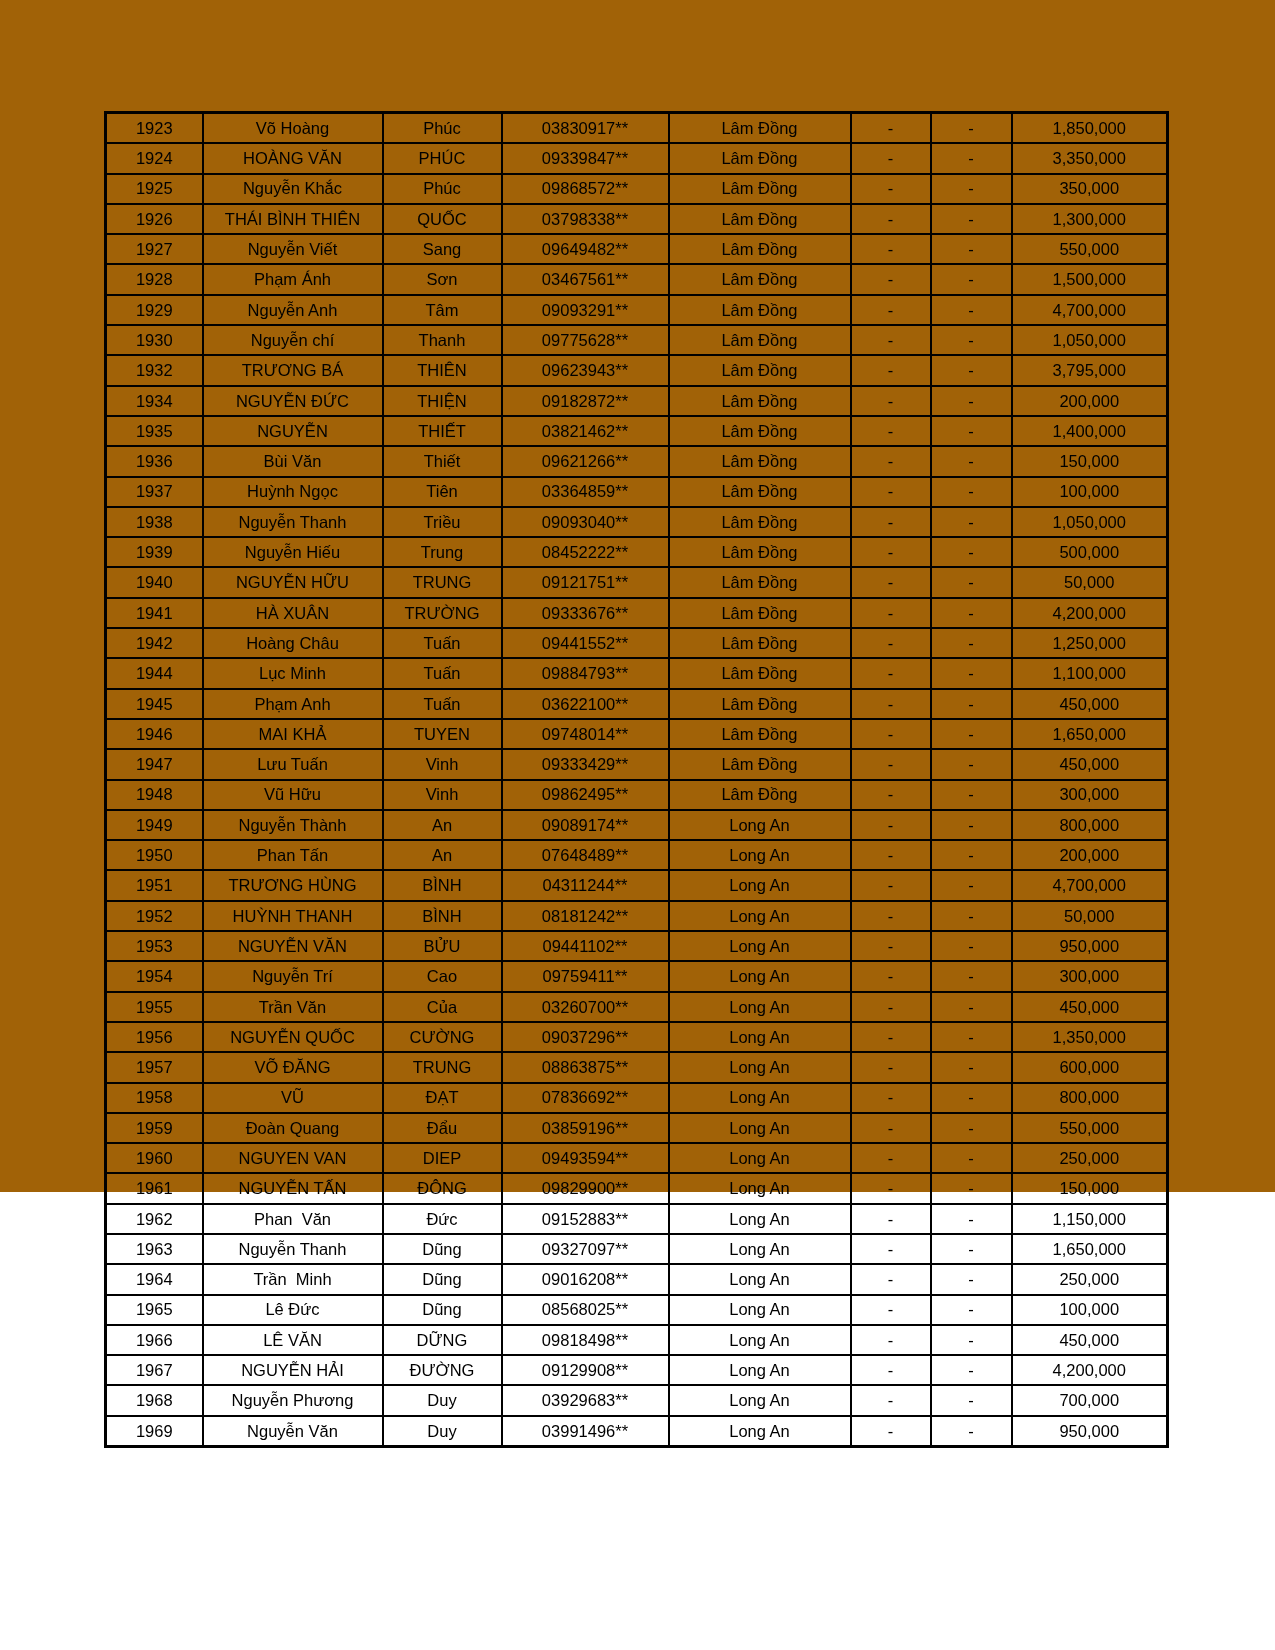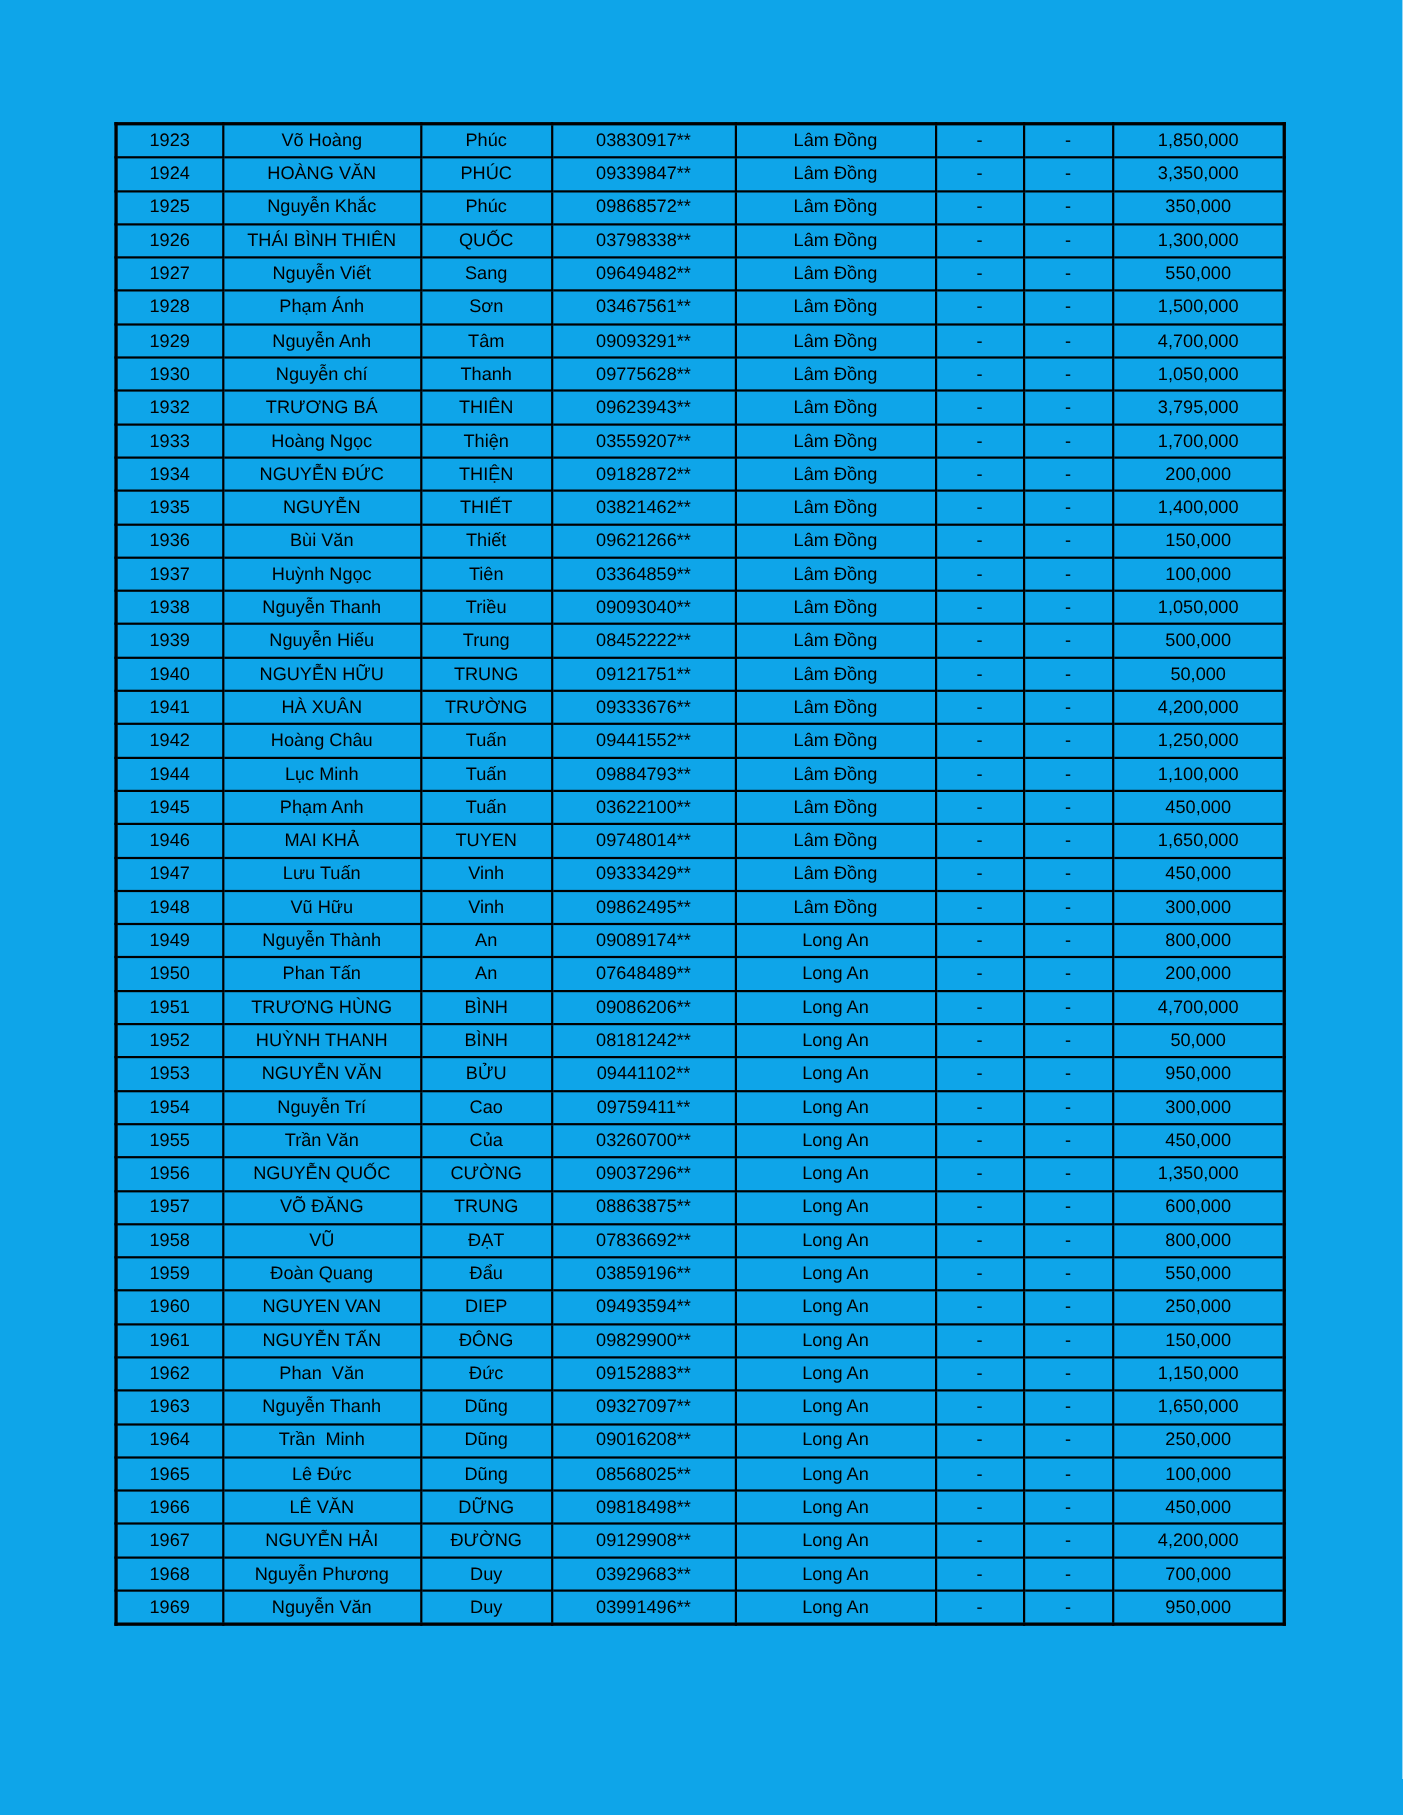--- a/index.html
+++ b/index.html
@@ -11,22 +11,22 @@
     width: 1275px;
     height: 1650px;
     position: relative;
     font-family: "Liberation Sans", "DejaVu Sans", sans-serif;
     color: #000000;
   }
   .page {
     position: absolute;
     left: 0; top: 0;
     width: 1275px;
-    height: 1650px;
-    background: #0ea5e9;
+    height: 1192px;
+    background: #a16207;
   }
   table.data-table {
     position: absolute;
     left: 104px;
     top: 111px;
     width: 1062px;
     border-collapse: collapse;
     table-layout: fixed;
     border: 3px solid #000000;
   }
@@ -156,30 +156,20 @@
           <td class="col-index">1932</td>
           <td class="col-name">TRƯƠNG BÁ</td>
           <td class="col-lastname">THIÊN</td>
           <td class="col-phone">09623943**</td>
           <td class="col-province">Lâm Đồng</td>
           <td class="col-dash">-</td>
           <td class="col-dash">-</td>
           <td class="col-amount">3,795,000</td>
         </tr>
         <tr>
-          <td class="col-index">1933</td>
-          <td class="col-name">Hoàng Ngọc</td>
-          <td class="col-lastname">Thiện</td>
-          <td class="col-phone">03559207**</td>
-          <td class="col-province">Lâm Đồng</td>
-          <td class="col-dash">-</td>
-          <td class="col-dash">-</td>
-          <td class="col-amount">1,700,000</td>
-        </tr>
-        <tr>
           <td class="col-index">1934</td>
           <td class="col-name">NGUYỄN ĐỨC</td>
           <td class="col-lastname">THIỆN</td>
           <td class="col-phone">09182872**</td>
           <td class="col-province">Lâm Đồng</td>
           <td class="col-dash">-</td>
           <td class="col-dash">-</td>
           <td class="col-amount">200,000</td>
         </tr>
         <tr>
@@ -329,21 +319,21 @@
           <td class="col-phone">07648489**</td>
           <td class="col-province">Long An</td>
           <td class="col-dash">-</td>
           <td class="col-dash">-</td>
           <td class="col-amount">200,000</td>
         </tr>
         <tr>
           <td class="col-index">1951</td>
           <td class="col-name">TRƯƠNG HÙNG</td>
           <td class="col-lastname">BÌNH</td>
-          <td class="col-phone">09086206**</td>
+          <td class="col-phone">04311244**</td>
           <td class="col-province">Long An</td>
           <td class="col-dash">-</td>
           <td class="col-dash">-</td>
           <td class="col-amount">4,700,000</td>
         </tr>
         <tr>
           <td class="col-index">1952</td>
           <td class="col-name">HUỲNH THANH</td>
           <td class="col-lastname">BÌNH</td>
           <td class="col-phone">08181242**</td>

